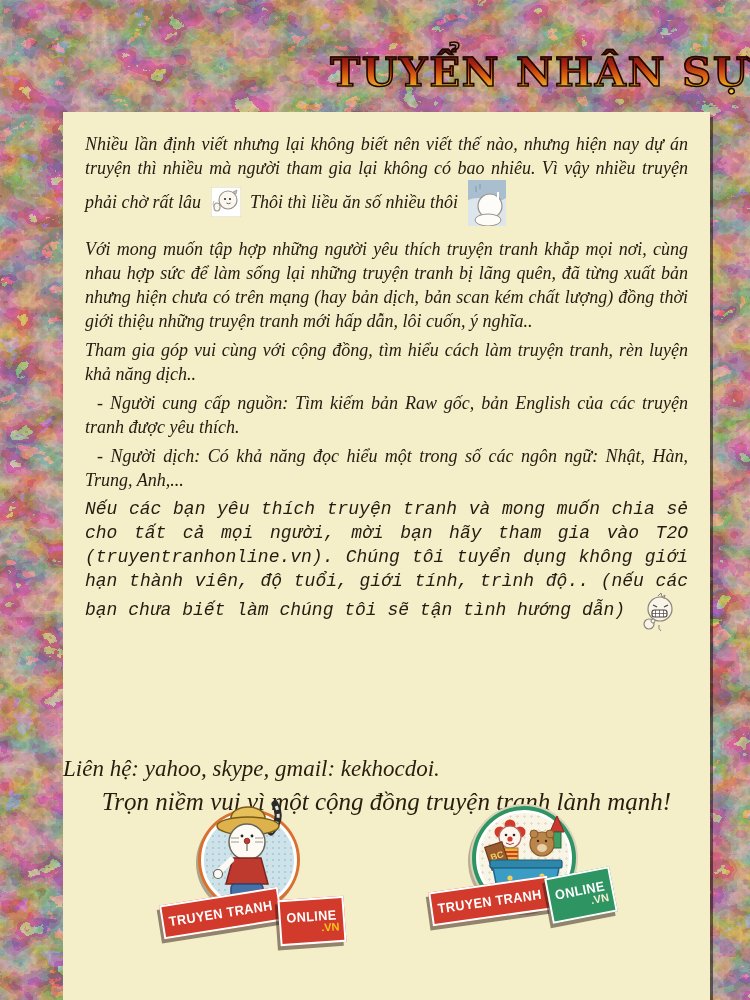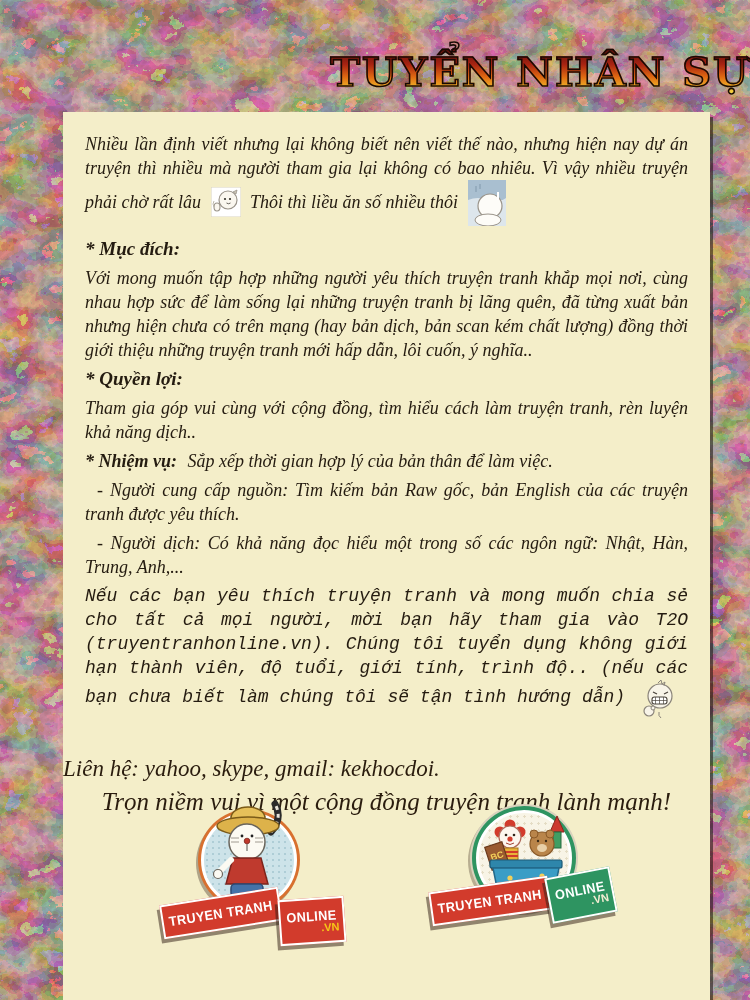--- a/index.html
+++ b/index.html
@@ -140,31 +140,25 @@
           <rect width="38" height="20" fill="#a9bfd0"></rect>
           <path d="M0,20 q10,-4 20,0 t18,-2 v28 h-38 z" fill="#dde6ec"></path>
           <circle cx="22" cy="26" r="12" fill="#fdfcf8" stroke="#9a948a" stroke-width="1.2"></circle>
           <ellipse cx="20" cy="40" rx="13" ry="6" fill="#fdfcf8" stroke="#9a948a" stroke-width="1"></ellipse>
           <path d="M30,12 v8" stroke="#ffffff" stroke-width="2"></path>
           <path d="M8,6 v6 M12,4 v5" stroke="#8fa6b8" stroke-width="1.5"></path>
         </svg>
       </span>
     </p>
 
-    <p class="hd">* Mục đích:</p>
     <p>Với mong muốn tập hợp những người yêu thích truyện tranh khắp mọi nơi, cùng nhau hợp sức để làm sống lại những truyện tranh bị lãng quên, đã từng xuất bản nhưng hiện chưa có trên mạng (hay bản dịch, bản scan kém chất lượng) đồng thời giới thiệu những truyện tranh mới hấp dẫn, lôi cuốn, ý nghĩa..</p>
 
-    <p class="hd">* Quyền lợi:</p>
     <p>Tham gia góp vui cùng với cộng đồng, tìm hiểu cách làm truyện tranh, rèn luyện khả năng dịch..</p>
 
 
-    <p class="inline-hd">
-      <span class="lead">* Nhiệm vụ:</span>
-      <span>Sắp xếp thời gian hợp lý của bản thân để làm việc.</span>
-    </p>
 
     <p class="indent">- Người cung cấp nguồn: Tìm kiếm bản Raw gốc, bản English của các truyện tranh được yêu thích.</p>
     <p class="indent">- Người dịch: Có khả năng đọc hiểu một trong số các ngôn ngữ: Nhật, Hàn, Trung, Anh,...</p>
 
     <p class="closing">
       <span>Nếu các bạn yêu thích truyện tranh và mong muốn chia sẻ cho tất cả mọi người, mời bạn hãy tham gia vào T2O (truyentranhonline.vn). Chúng tôi tuyển dụng không giới hạn thành viên, độ tuổi, giới tính, trình độ.. (nếu các bạn chưa biết làm chúng tôi sẽ tận tình hướng dẫn)</span>
       <span class="emo tall">
         <svg width="34" height="40" viewBox="0 0 34 40">
           <circle cx="19" cy="16" r="12" fill="#f8f4e8" stroke="#8a847a" stroke-width="1.2"></circle>
           <path d="M17,3 l3,-3 l1,4 l3,-2 l-1,4" fill="none" stroke="#8a847a" stroke-width="1"></path>

